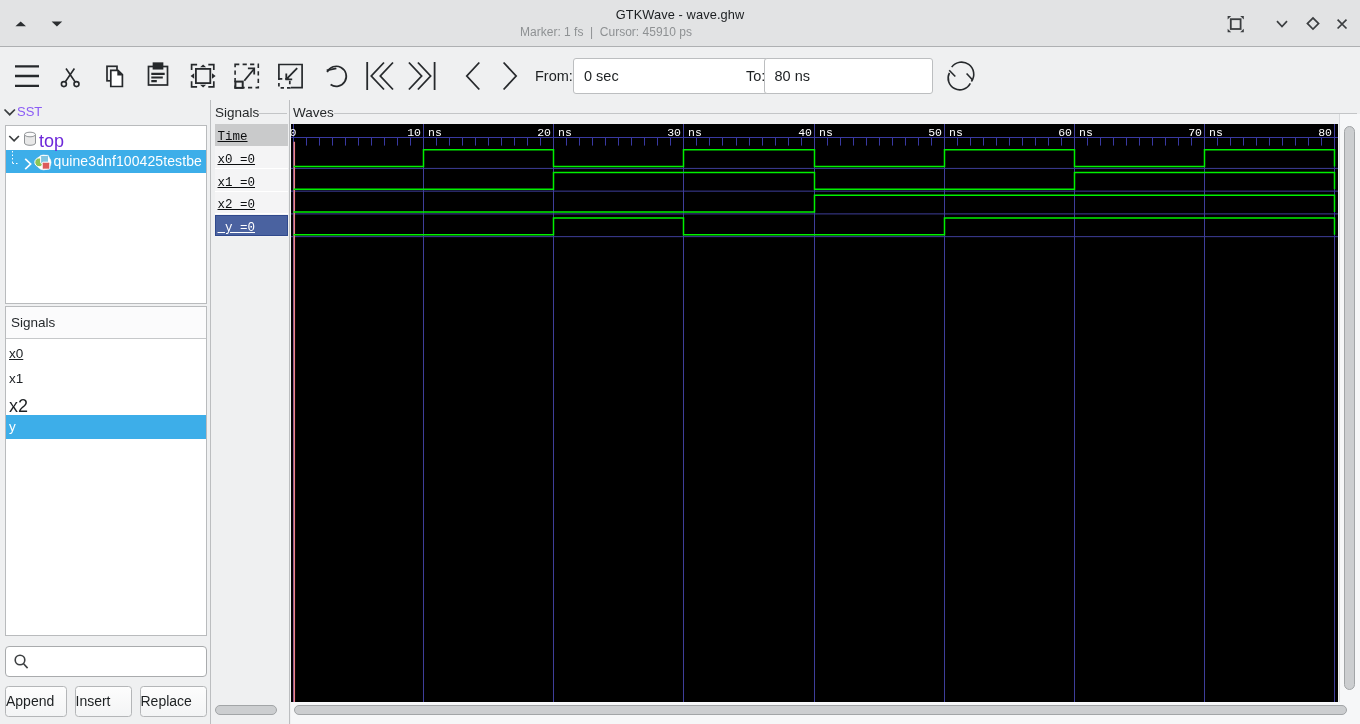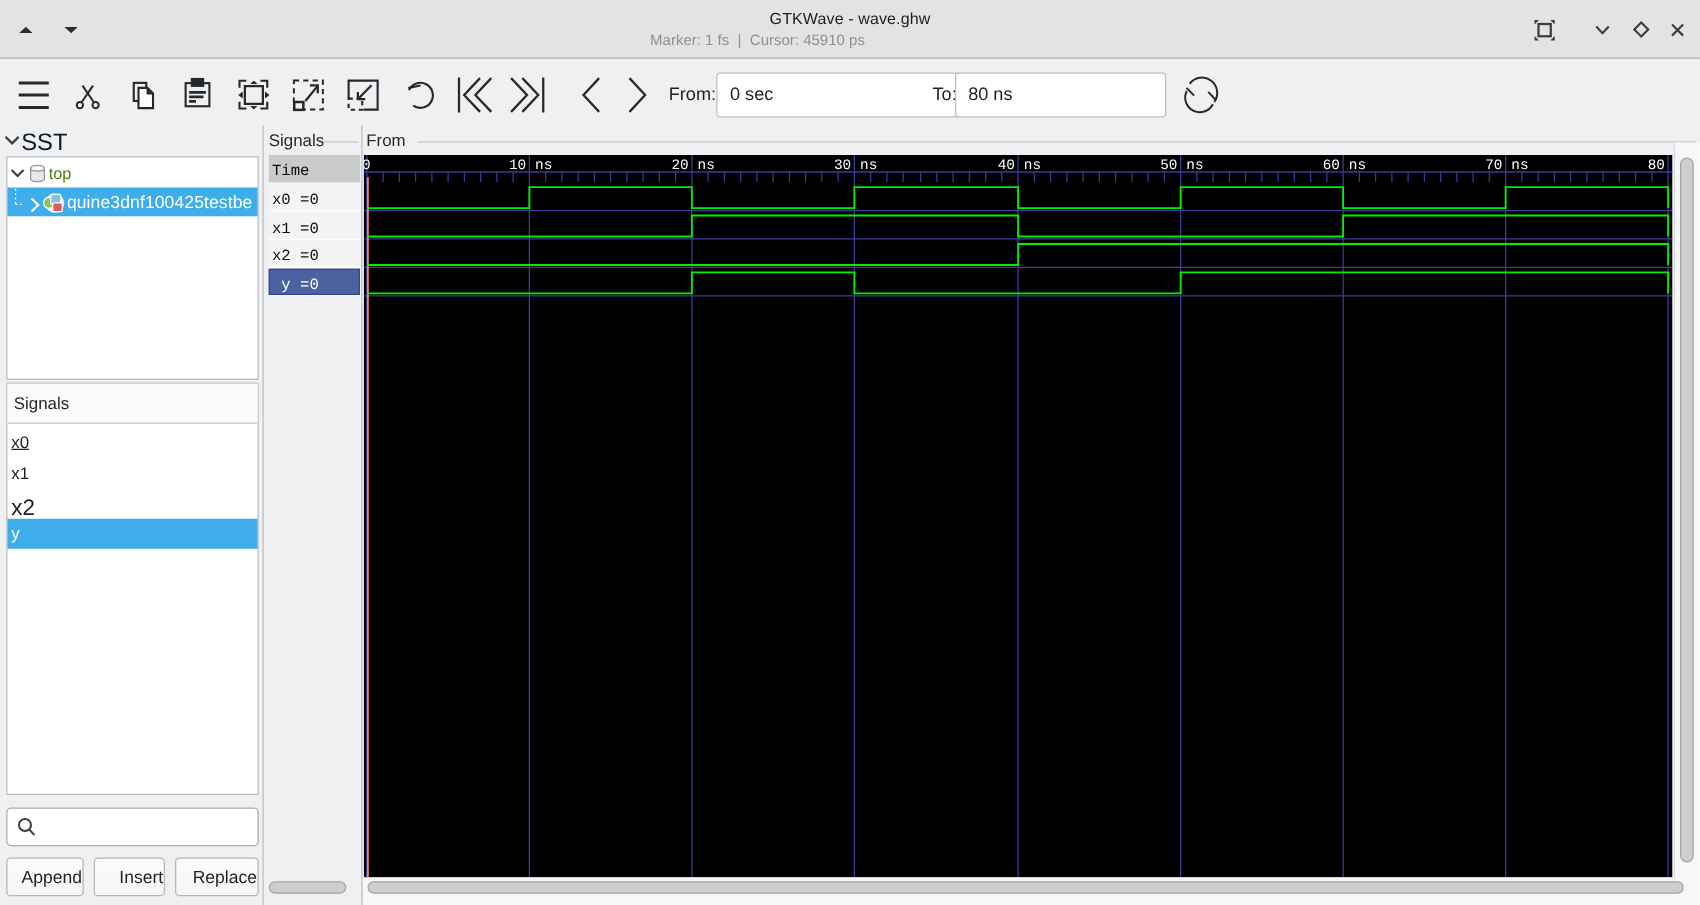--- a/index.html
+++ b/index.html
@@ -19,24 +19,24 @@
   .tblabel { top:68px; font-size:14.5px; color:#1d2022; }
 
   
   .panelbox { background:#ffffff; border:1px solid #b9bbbd; }
   .divider { width:1px; background:#bcbec0; top:100px; height:624px; }
   .framelabel { font-size:13.5px; color:#26292b; top:105px; }
   .frameline { height:1px; background:#c3c5c7; top:113px; }
   #row-sel { left:6px; top:150px; width:200px; height:23px; background:#3daee9; color:#ffffff; overflow:hidden; white-space:nowrap; }
 
   
-  .nrow { left:215px; width:72.5px; font-family:"Liberation Mono",monospace; font-size:12.5px; color:#0c0e10; padding-left:2.5px; }
-
-  
-  .btn { top:686px; height:31px; background:linear-gradient(#fdfdfd,#f3f4f5); border:1px solid #b4b6b8; border-radius:3.5px; font-size:14px; color:#1d2022; text-align:right; line-height:29px; }
+  .nrow { left:215px; width:72.5px; font-family:"Liberation Mono",monospace; font-size:12.5px; color:#0c0e10; padding-left:2.5px;text-decoration:underline; }
+
+  
+  .btn { top:686px; height:31px; background:linear-gradient(#fdfdfd,#f3f4f5); border:1px solid #b4b6b8; border-radius:3.5px; font-size:14px; color:#1d2022; text-align:left; line-height:29px; }
 
   
   .sbthumb { background:#ccced0; border:1px solid #a2a5a7; border-radius:6px; }
 </style>
 </head>
 <body>
 
 <div class="abs" id="titlebar"></div>
 <div class="abs" id="title">GTKWave - wave.ghw</div>
 <div class="abs" id="subtitle">Marker: 1 fs&nbsp; |&nbsp; Cursor: 45910 ps</div>
@@ -133,25 +133,25 @@
 <div class="abs tbinput" style="left:573px;width:196px;">0 sec</div>
 <div class="abs tblabel" style="left:746px;">To:</div>
 <div class="abs tbinput" style="left:763.5px;width:169px;">80 ns</div>
 
 <div class="abs divider" style="left:210px;"></div>
 <div class="abs divider" style="left:289px;"></div>
 
 <svg class="abs" style="left:2px;top:104px" width="20" height="16" fill="none" stroke="#3a3d3f" stroke-width="1.7">
   <path d="M2.5,5.5 l5.2,5.2 5.2,-5.2"></path>
 </svg>
-<div class="abs" style="left:17px;top:104px;font-size:19px;color:#0f172a;">SST</div>
+<div class="abs" style="left:17px;top:104px;font-size:13px;color:#8b5cf6;">SST</div>
 
 <div class="abs panelbox" style="left:5px;top:125px;width:202px;height:179px;"></div>
 <div class="abs" id="row-sel"></div>
-<div class="abs" style="left:39px;top:131px;font-size:13px;color:#4d7c0f;">top</div>
+<div class="abs" style="left:39px;top:131px;font-size:18px;color:#6d28d9;">top</div>
 <div class="abs" style="left:53.5px;top:153px;font-size:14px;letter-spacing:0.1px;color:#ffffff;width:153.5px;overflow:hidden;white-space:nowrap;">quine3dnf100425testbe</div>
 <svg class="abs" style="left:5px;top:125px" width="202px" height="179" fill="none">
 
   <path d="M4.3,11 l4.8,4.8 4.8,-4.8" stroke="#3a3d3f" stroke-width="1.7"></path>
 
   <g>
     <path d="M19.5,9.5 v8.5 a5.5,2.3 0 0 0 11,0 v-8.5" fill="#e8e8e8" stroke="#909396" stroke-width="1"></path>
     <ellipse cx="25" cy="9.5" rx="5.5" ry="2.3" fill="#fafafa" stroke="#909396" stroke-width="1"></ellipse>
   </g>
 
@@ -195,21 +195,21 @@
 <div class="abs" style="left:215px;top:146.2px;width:72.5px;height:90.4px;background:#f4f4f5;"></div>
 <div class="abs" style="left:215px;top:168.4px;width:72.5px;height:1px;background:#ffffff;"></div>
 <div class="abs" style="left:215px;top:191.1px;width:72.5px;height:1px;background:#ffffff;"></div>
 <div class="abs" style="left:215px;top:213.4px;width:72.5px;height:1px;background:#ffffff;"></div>
 <div class="abs nrow" style="top:152.8px;">x0 =0</div>
 <div class="abs nrow" style="top:175.5px;">x1 =0</div>
 <div class="abs nrow" style="top:198.2px;">x2 =0</div>
 <div class="abs" style="left:215px;top:214.8px;width:72.5px;height:21.6px;background:#4a62a0;border:1px solid #30498c;"></div>
 <div class="abs nrow" style="top:221px;color:#ffffff;">&nbsp;y =0</div>
 
-<div class="abs framelabel" style="left:293px;">From</div>
+<div class="abs framelabel" style="left:293px;">Waves</div>
 <div class="abs frameline" style="left:334px;width:1023px;"></div>
 
 <svg class="abs" id="wavesvg" style="left:291px;top:124px" width="1047" height="578">
   <rect x="0" y="0" width="1047" height="578" fill="#000000"></rect>
   <line x1="2.5" y1="0" x2="2.5" y2="578" stroke="#3e3e9a" stroke-width="1"></line>
   <line x1="132.5" y1="0" x2="132.5" y2="578" stroke="#3e3e9a" stroke-width="1"></line>
   <line x1="262.5" y1="0" x2="262.5" y2="578" stroke="#3e3e9a" stroke-width="1"></line>
   <line x1="392.5" y1="0" x2="392.5" y2="578" stroke="#3e3e9a" stroke-width="1"></line>
   <line x1="523.5" y1="0" x2="523.5" y2="578" stroke="#3e3e9a" stroke-width="1"></line>
   <line x1="653.5" y1="0" x2="653.5" y2="578" stroke="#3e3e9a" stroke-width="1"></line>

